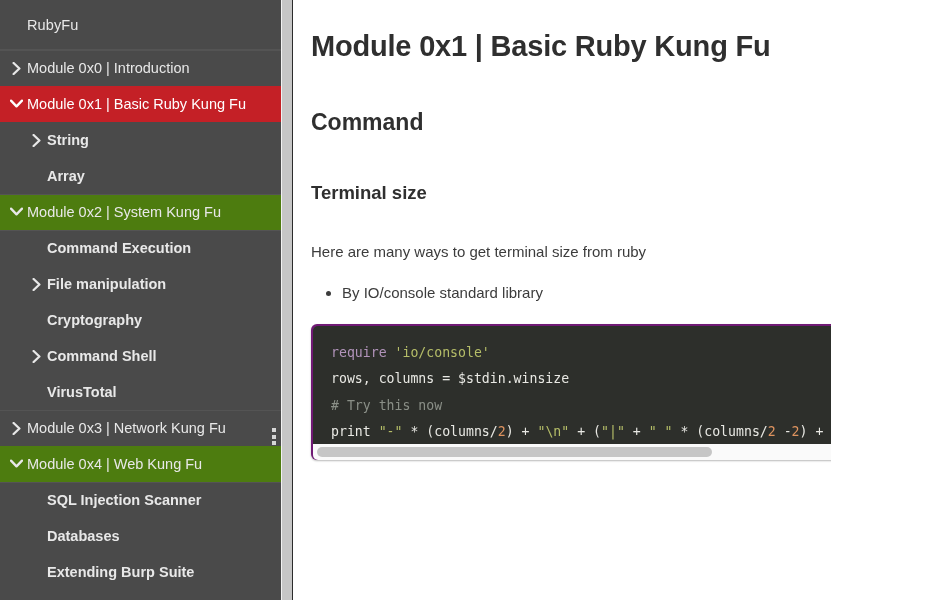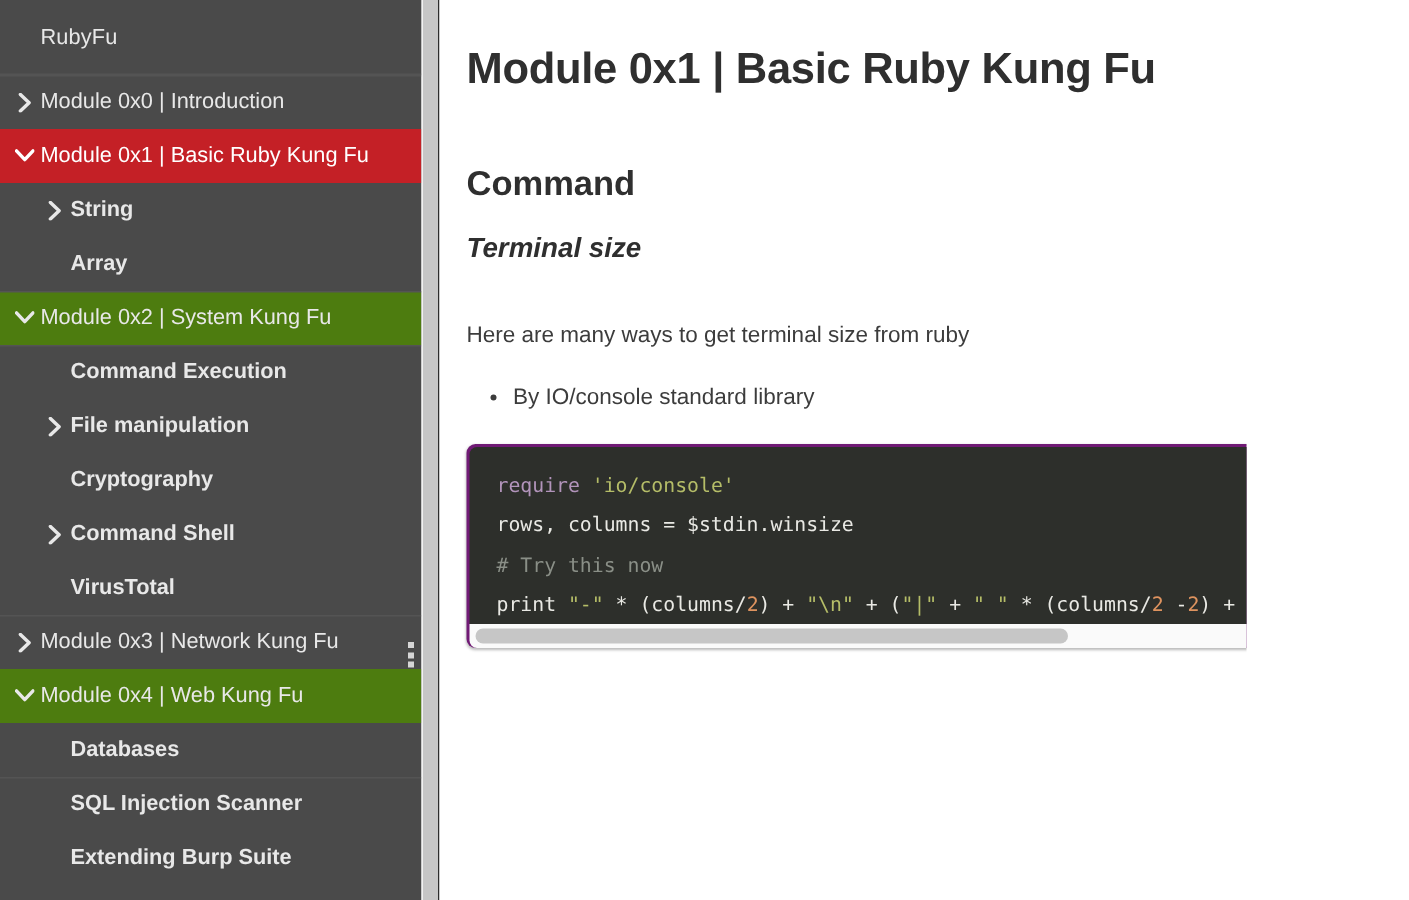--- a/index.html
+++ b/index.html
@@ -112,23 +112,22 @@
     font-size:23px;
     font-weight:bold;
     color:#2f2f2f;
     margin-top:45px;
     line-height:1.2;
   }
   .h3 {
     font-size:18.5px;
     font-weight:bold;
     color:#2f2f2f;
-    margin-top:18px;
+    margin-top:46px;
     line-height:1.2;
-    font-style:italic;
   }
   .para2 {
     font-size:15px;
     color:#3c3c3c;
     line-height:27px;
     margin-top:33px;
   }
   .ul { margin-top:14px; padding-left:31px; list-style:disc; }
   .ul li {
     font-size:15px;
@@ -281,35 +280,35 @@
           <span class="sb-label">Module 0x3 | Network Kung Fu</span>
         </div>
         <div class="sb-row lvl0 expanded-hdr">
           <span class="chev">
             <svg width="13" height="10" viewBox="0 0 13 10">
               <path d="M1 1.6 L6.5 7.4 L12 1.6" fill="none" stroke="currentColor" stroke-width="2.3" stroke-linecap="round" stroke-linejoin="round"></path>
             </svg>
           </span>
           <span class="sb-label">Module 0x4 | Web Kung Fu</span>
         </div>
+        <div class="sb-row lvl1 sep-top">
+          <span class="chev empty">
+            <svg width="10" height="13" viewBox="0 0 10 13">
+              <path d="M1.6 1 L7.4 6.5 L1.6 12" fill="none" stroke="currentColor" stroke-width="2.3" stroke-linecap="round" stroke-linejoin="round"></path>
+            </svg>
+          </span>
+          <span class="sb-label">SQL Injection Scanner</span>
+        </div>
         <div class="sb-row lvl1">
           <span class="chev empty">
             <svg width="10" height="13" viewBox="0 0 10 13">
               <path d="M1.6 1 L7.4 6.5 L1.6 12" fill="none" stroke="currentColor" stroke-width="2.3" stroke-linecap="round" stroke-linejoin="round"></path>
             </svg>
           </span>
           <span class="sb-label">Databases</span>
-        </div>
-        <div class="sb-row lvl1 sep-top">
-          <span class="chev empty">
-            <svg width="10" height="13" viewBox="0 0 10 13">
-              <path d="M1.6 1 L7.4 6.5 L1.6 12" fill="none" stroke="currentColor" stroke-width="2.3" stroke-linecap="round" stroke-linejoin="round"></path>
-            </svg>
-          </span>
-          <span class="sb-label">SQL Injection Scanner</span>
         </div>
         <div class="sb-row lvl1">
           <span class="chev empty">
             <svg width="10" height="13" viewBox="0 0 10 13">
               <path d="M1.6 1 L7.4 6.5 L1.6 12" fill="none" stroke="currentColor" stroke-width="2.3" stroke-linecap="round" stroke-linejoin="round"></path>
             </svg>
           </span>
           <span class="sb-label">Extending Burp Suite</span>
         </div>
       </div>

